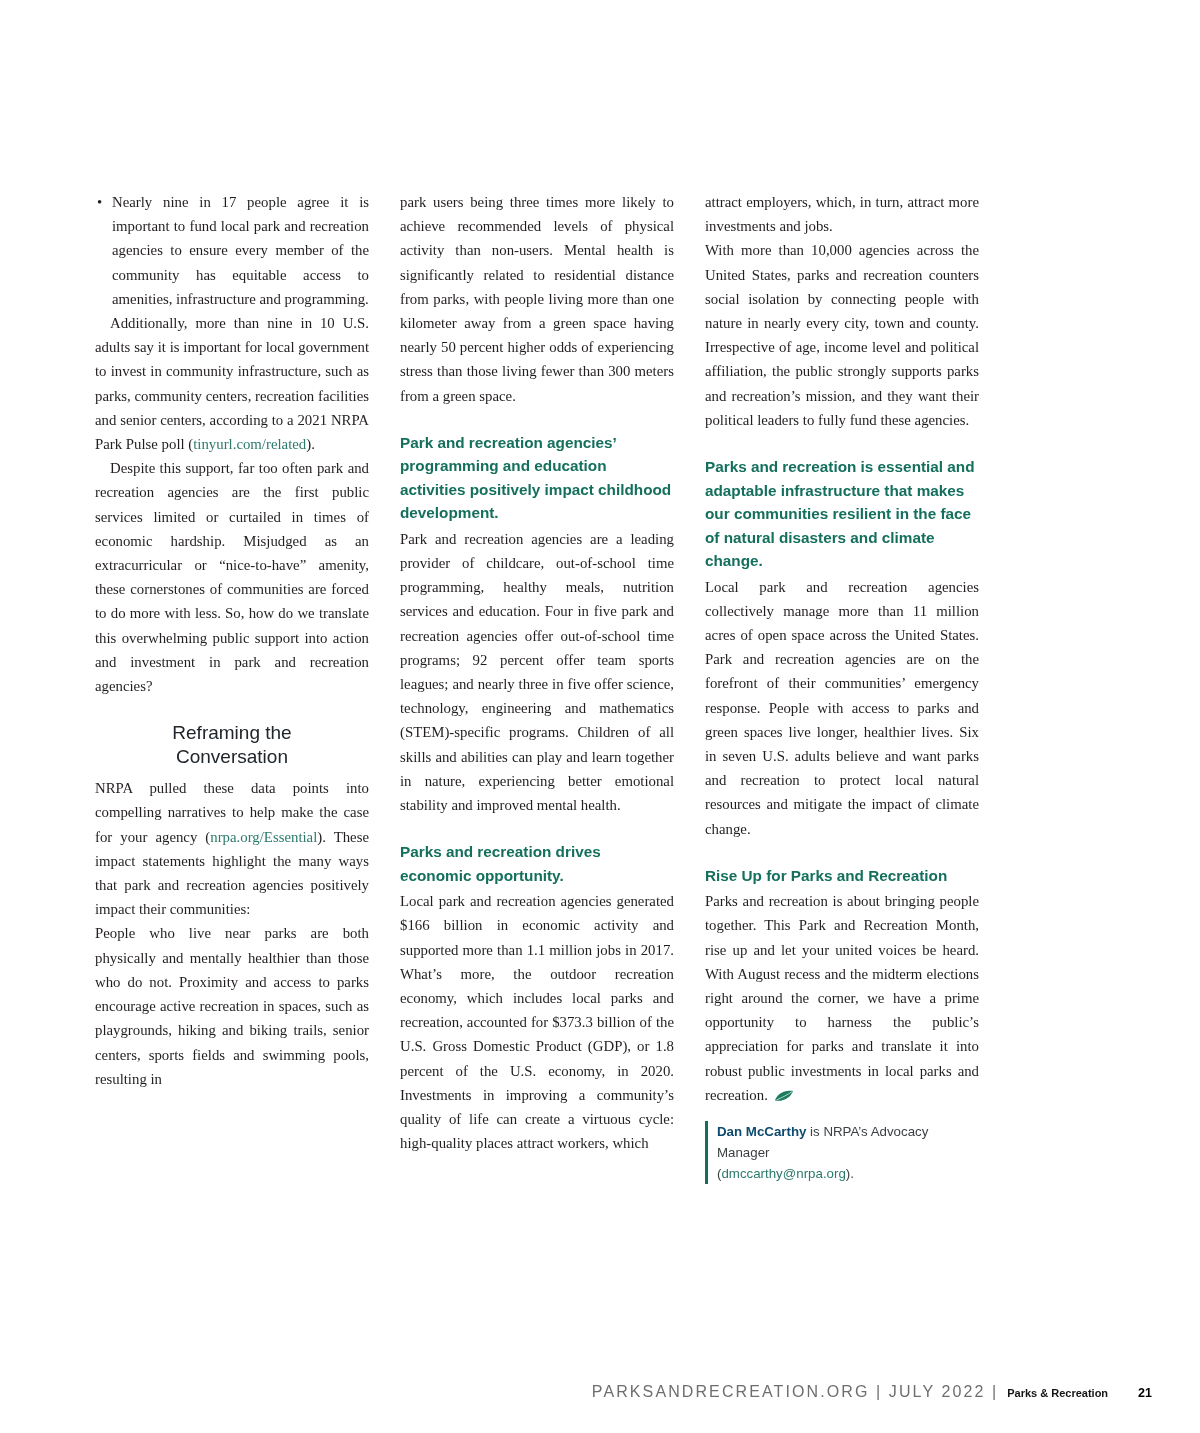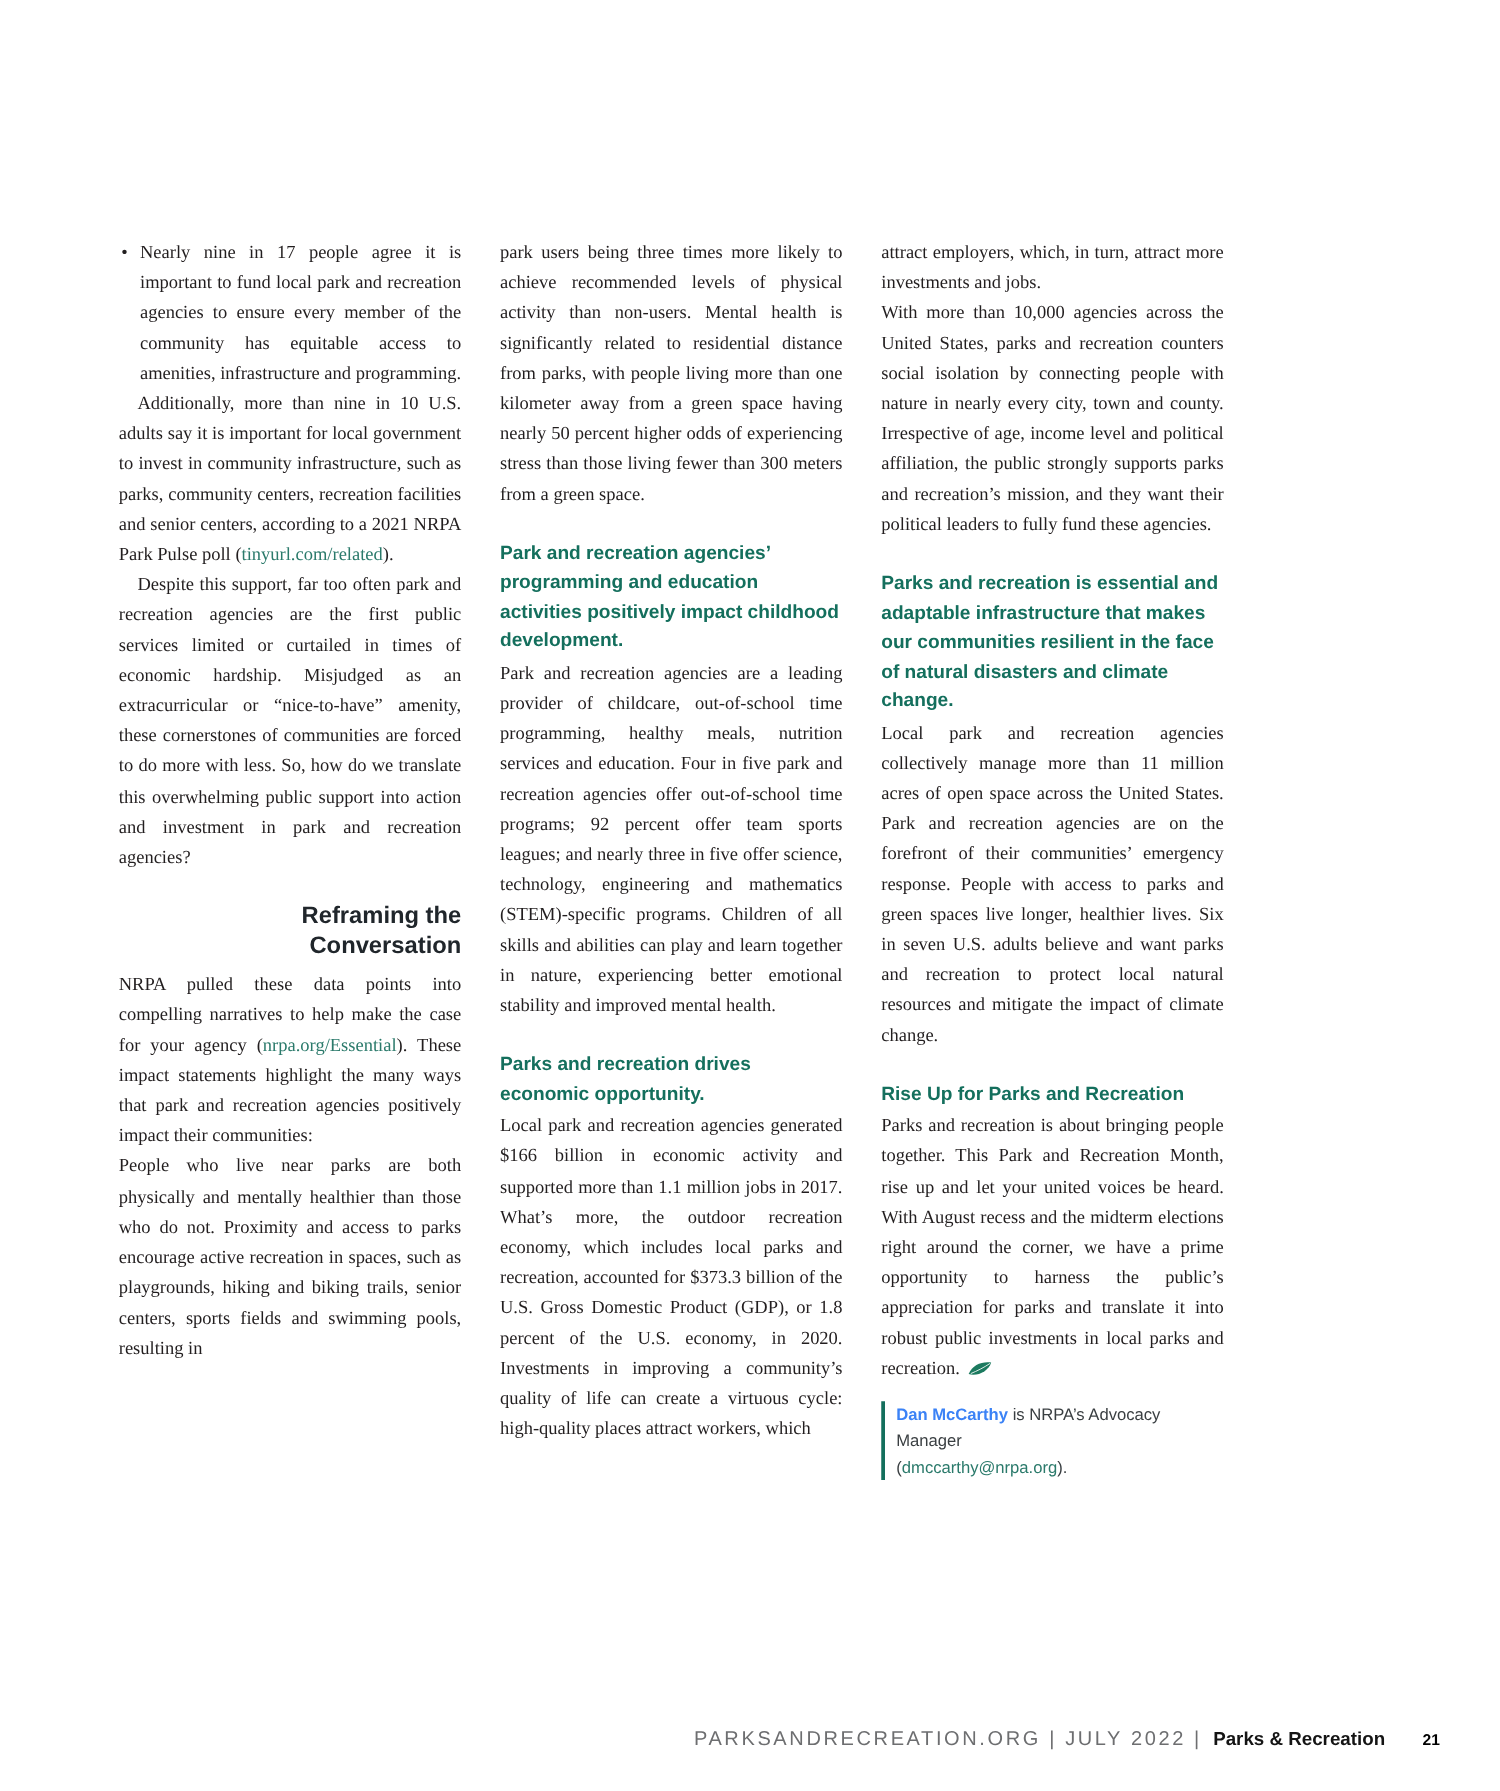--- a/index.html
+++ b/index.html
@@ -9,45 +9,45 @@
     font-family:"Liberation Serif", serif; color:#221e1f;
   }
   .page { position:absolute; inset:0; background:#fff; }
   .columns { position:absolute; top:190px; left:95px; display:flex; gap:31px; }
   .col { width:274px; font-size:14.8px; line-height:24.2px; text-align:justify; }
   p.body { margin:0; }
   p.indent { text-indent:15px; }
   .bullet-para { position:relative; padding-left:17px; }
   .bullet-mark { position:absolute; left:2px; top:0; text-indent:0; }
   .section-heading {
-    font-family:"Liberation Sans", sans-serif; font-weight:bold;
+    font-family:"Liberation Sans", sans-serif; font-weight:normal;
     font-size:19px; line-height:24px; color:#20262b;
-    margin:23px 0 7px; text-align:right;
+    margin:23px 0 7px; text-align:center;
   }
   .section-heading span { display:block; }
   .impact-heading {
     font-family:"Liberation Sans", sans-serif; font-weight:bold;
     font-size:15.3px; line-height:23.5px; color:var(--teal,#146f5d);
     margin:23px 0 2px; text-align:left;
   }
   a.inline-link { color:var(--link,#2b7a6b); text-decoration:none; cursor:pointer; }
   .leaf { display:inline-block; vertical-align:-2px; margin-left:5px; }
   .byline {
     margin-top:12px; border-left:3px solid var(--teal,#146f5d); padding-left:9px;
     font-family:"Liberation Sans", sans-serif; font-size:13.3px; line-height:21px;
     text-align:left; color:#3a3f42;
   }
-  .byline .byline-name { font-weight:bold; color:#3b82f6; }
+  .byline .byline-name { font-weight:bold; color:#0c4a6e; }
   .footer {
     position:absolute; top:1383px; left:0; width:1152px;
     display:flex; justify-content:flex-end; align-items:baseline;
     font-family:"Liberation Sans", sans-serif; white-space:nowrap;
   }
   .footer-meta { font-size:16px; letter-spacing:2.1px; color:#6d6e70; margin-right:9px; }
-  .footer-mag { font-size:15px; font-weight:bold; color:#141414; }
+  .footer-mag { font-size:11px; font-weight:bold; color:#141414; }
   .footer-page { font-size:12.5px; font-weight:bold; color:#000000; margin-left:30px; }
 </style>
 </head>
 <body>
 
 <div class="page">
 
   <div class="columns">
 
     <div class="col">

